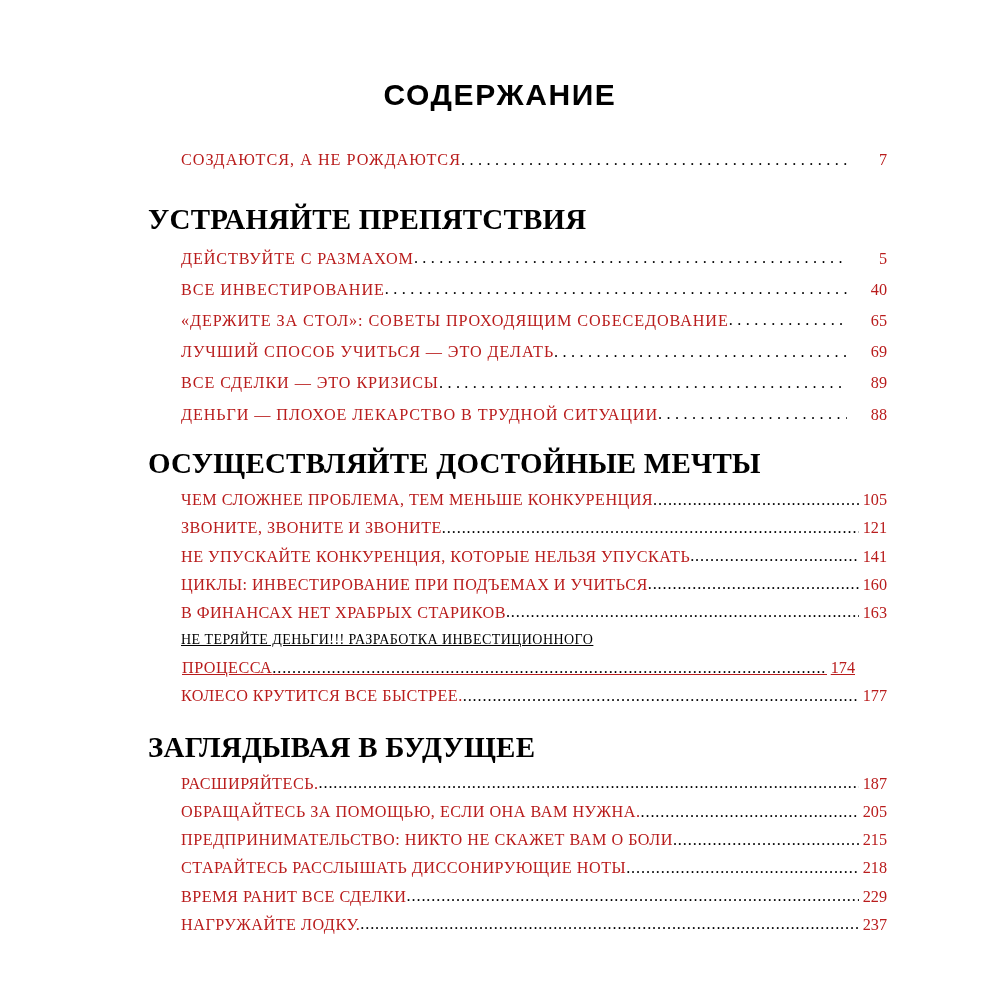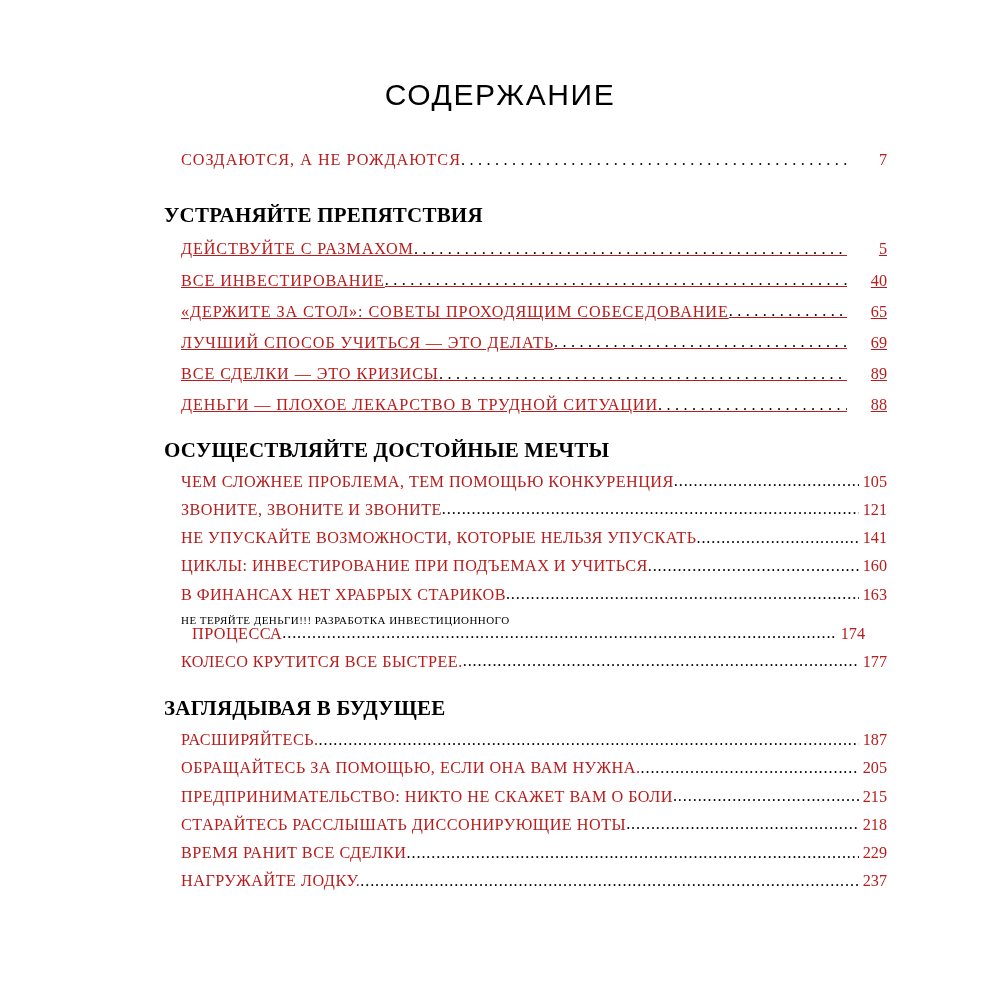--- a/index.html
+++ b/index.html
@@ -25,44 +25,44 @@
   }
 
   
   .toc-title {
     position: absolute;
     top: 58px;
     left: 0;
     width: 1000px;
     text-align: center;
     font-family: "Liberation Sans", "DejaVu Sans", sans-serif;
-    font-weight: normal;
+    font-weight: bold;
     font-size: 30px;
     letter-spacing: 1.6px;
     color: #000000;
     line-height: 1.1;
   }
 
   
   .toc-body {
     position: absolute;
     top: 152px;
     left: 148px;
     width: 706px;
   }
 
   
   .section-heading {
     font-family: "Liberation Serif", "DejaVu Serif", serif;
     font-weight: bold;
-    font-size: 21px;
+    font-size: 29px;
     letter-spacing: 0.2px;
     color: #000000;
     line-height: 1.15;
-    margin: 16px;
+    margin: 0;
     padding: 0;
     white-space: nowrap;
   }
 
   .group {
     margin: 0;
     padding: 0;
   }
 
   .group-0 { margin-top: 0px; }
@@ -87,32 +87,35 @@
     line-height: 1.0;
     color: #b91c1c;
   }
 
   .entry-wrap {
     margin-bottom: 12px;
     margin-left: 33px;
     width: 673px;
   }
   .entry-wrap .entry {
-    margin-left: 11px;
+    margin-left: 1px;
     width: 673px;
+    text-decoration: underline;
   }
   .entry-firstline {
-    font-size: 11px;
+    font-size: 14px;
     line-height: 1.0;
     letter-spacing: 0.45px;
-    white-space: nowrap;
+    margin-bottom: 13px;
+    white-space: nowrap;
+    text-decoration: underline;
   }
 
   .g1 .entry { margin-bottom: 15px; letter-spacing: 1.0px; }
-  .g2 .entry { margin-bottom: 15px; letter-spacing: 0.9px; text-decoration: underline; }
+  .g2 .entry { margin-bottom: 15px; letter-spacing: 0.9px; }
   .g3 .entry { margin-bottom: 12px; letter-spacing: 0.45px; }
   .g4 .entry { margin-bottom: 12px; letter-spacing: 0.5px; margin-top: 6px; }
 
   .entry-title {
     flex: 0 0 auto;
     white-space: nowrap;
   }
 
   .leader {
     flex: 1 1 auto;
@@ -208,31 +211,31 @@
           <span class="leader"></span>
           <span class="page-num">88</span>
         </li>
       </ul>
     </div>
 
     <div class="group group-2 g3">
       <div class="section-heading">ОСУЩЕСТВЛЯЙТЕ ДОСТОЙНЫЕ МЕЧТЫ</div>
       <ul class="entries">
         <li class="entry">
-          <span class="entry-title">ЧЕМ СЛОЖНЕЕ ПРОБЛЕМА, ТЕМ ПОМОЩЬЮ КОНКУРЕНЦИЯ</span>
+          <span class="entry-title">ЧЕМ СЛОЖНЕЕ ПРОБЛЕМА, ТЕМ МЕНЬШЕ КОНКУРЕНЦИЯ</span>
           <span class="leader"></span>
           <span class="page-num">105</span>
         </li>
         <li class="entry">
           <span class="entry-title">ЗВОНИТЕ, ЗВОНИТЕ И ЗВОНИТЕ</span>
           <span class="leader"></span>
           <span class="page-num">121</span>
         </li>
         <li class="entry">
-          <span class="entry-title">НЕ УПУСКАЙТЕ ВОЗМОЖНОСТИ, КОТОРЫЕ НЕЛЬЗЯ УПУСКАТЬ</span>
+          <span class="entry-title">НЕ УПУСКАЙТЕ КОНКУРЕНЦИЯ, КОТОРЫЕ НЕЛЬЗЯ УПУСКАТЬ</span>
           <span class="leader"></span>
           <span class="page-num">141</span>
         </li>
         <li class="entry">
           <span class="entry-title">ЦИКЛЫ: ИНВЕСТИРОВАНИЕ ПРИ ПОДЪЕМАХ И УЧИТЬСЯ</span>
           <span class="leader"></span>
           <span class="page-num">160</span>
         </li>
         <li class="entry">
           <span class="entry-title">В ФИНАНСАХ НЕТ ХРАБРЫХ СТАРИКОВ</span>

